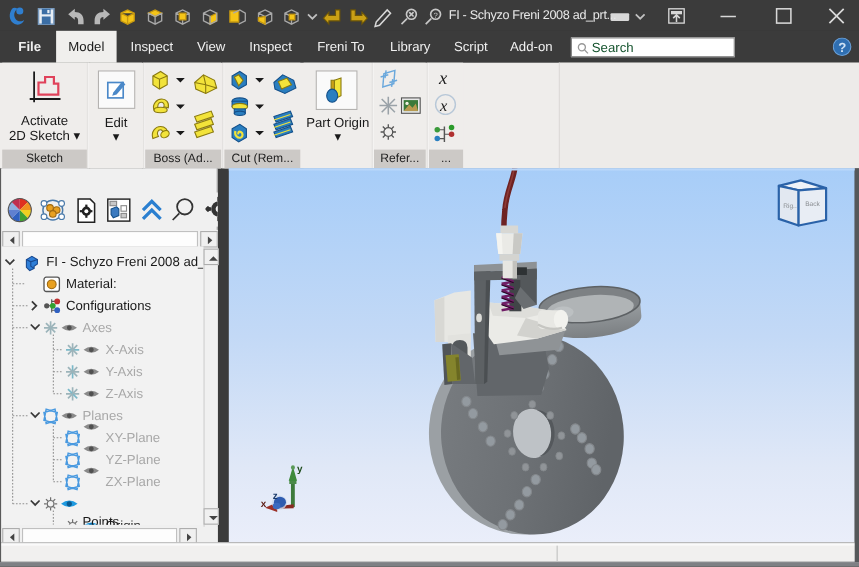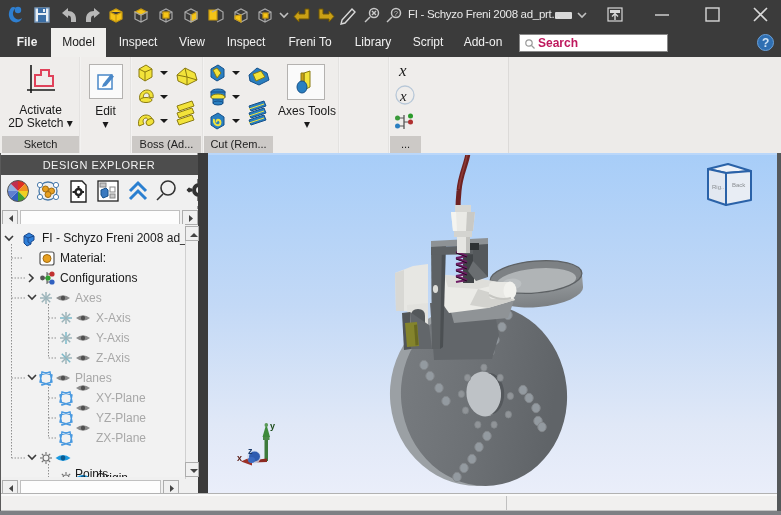--- a/index.html
+++ b/index.html
@@ -136,21 +136,21 @@
     <div class="mtab" style="left:112px;width:52px;">Inspect</div>
     <div class="mtab" style="left:170px;width:44px;">View</div>
     <div class="mtab" style="left:220px;width:52px;">Inspect</div>
     <div class="mtab" style="left:282px;width:56px;">Freni To</div>
     <div class="mtab" style="left:348px;width:50px;">Library</div>
     <div class="mtab" style="left:406px;width:44px;">Script</div>
     <div class="mtab" style="left:458px;width:50px;">Add-on</div>
     <div id="searchbox"><svg width="12" height="12" style="position:absolute;left:4px;top:3px;">
           <circle cx="5" cy="5" r="3.2" fill="none" stroke="#999" stroke-width="1.2"></circle>
           <line x1="7.5" y1="7.5" x2="10.5" y2="10.5" stroke="#999" stroke-width="1.2"></line>
-        </svg><span style="margin-left:14px;color:#be185d;font-weight:bold;">Search</span></div>
+        </svg><span style="margin-left:14px;color:#14532d;">Search</span></div>
     <svg width="18" height="18" style="position:absolute;left:757px;top:6px;">
         <circle cx="8.5" cy="8.5" r="8" fill="#2f6fb2" stroke="#6aa0d8" stroke-width="1"></circle>
         <text x="5" y="13" font-size="12" font-weight="bold" fill="#cfe2f4">?</text>
       </svg>
   </div>
 
   <div id="ribbon">
 
     <div class="rgroup" style="left:2px;width:77px;">
       <svg width="34" height="36" style="position:absolute;left:23px;top:6px;">
@@ -239,25 +239,50 @@
     </div>
 
     <div class="rgroup" style="left:276px;width:62px;">
       <div style="position:absolute;left:11px;top:7px;width:38px;height:36px;background:#fafafa;border:1px solid #b4b2b0;">
         <svg width="26" height="26" style="position:absolute;left:6px;top:5px;">
           <path d="M10 3 L16 1 L16 17 L10 20 Z" fill="#f2e33a" stroke="#8a7a10"></path>
           <path d="M7 3 L10 3 L10 20 L7 19 Z" fill="#caa015" stroke="#8a7a10"></path>
           <ellipse cx="8" cy="17" rx="5" ry="6" fill="#2a7fc0" stroke="#14508a"></ellipse>
         </svg>
       </div>
-      <div class="rtext" style="top:48px;">Axes Tools</div>
+      <div class="rtext" style="top:48px;">Part Origin</div>
       <div class="rtext" style="top:61px;">▾</div>
     </div>
     <div class="rsep" style="left:338px;"></div>
 
+    <div class="rgroup" style="left:340px;width:47px;">
+      <svg width="47" height="79" style="position:absolute;left:0;top:0;">
+        <g transform="translate(5,6)" stroke="#6aa8dc" stroke-width="1.3" fill="none">
+          <path d="M4 4 L14 1 L13 13 L3 16 Z"></path>
+            <path d="M1 7 L8 5 M9 12 L16 10 M6 1 L5 8 M12 9 L11 16"></path>
+        </g>
+        <g transform="translate(4,30)" stroke="#9aa2a8" stroke-width="1.4">
+          <line x1="9" y1="1" x2="9" y2="17"></line>
+            <line x1="1" y1="9" x2="17" y2="9"></line>
+            <line x1="3" y1="3" x2="15" y2="15"></line>
+            <line x1="15" y1="3" x2="3" y2="15"></line>
+        </g>
+        <g transform="translate(25,32)">
+          <rect x="0" y="0" width="17" height="14" fill="#e8e8e8" stroke="#555"></rect>
+          <rect x="2" y="2" width="13" height="10" fill="#3a7a3a"></rect>
+          <path d="M2 12 L7 6 L10 9 L13 5 L15 12 Z" fill="#b89a50"></path>
+          <circle cx="5" cy="5" r="1.5" fill="#f0f0e0"></circle>
+        </g>
+        <g transform="translate(5,55)" stroke="#555" fill="none" stroke-width="1.2">
+          <circle cx="8" cy="8" r="4"></circle>
+          <path d="M8 1 L8 4 M8 12 L8 15 M1 8 L4 8 M12 8 L15 8 M3 3 L5.5 5.5 M10.5 10.5 L13 13 M13 3 L10.5 5.5 M5.5 10.5 L3 13"></path>
+        </g>
+      </svg>
+      <div class="rlabel">Refer...</div>
+    </div>
     <div class="rsep" style="left:388px;"></div>
 
     <div class="rgroup" style="left:390px;width:31px;">
       <svg width="31" height="79" style="position:absolute;left:0;top:0;">
         <text x="9" y="19" font-size="17" font-style="italic" font-family="Liberation Serif,serif" fill="#1a1a1a">x</text>
         <circle cx="15" cy="38" r="9" fill="none" stroke="#b8c8d8" stroke-width="1.3"></circle>
         <text x="10" y="44" font-size="15" font-style="italic" font-family="Liberation Serif,serif" fill="#1a1a1a">x</text>
         <g transform="translate(5,56)">
           <line x1="9" y1="2" x2="9" y2="16" stroke="#555" stroke-width="1.3"></line>
           <line x1="3" y1="5" x2="9" y2="5" stroke="#555"></line>
@@ -273,21 +298,20 @@
     </div>
 
 
     <div style="position:absolute;left:508px;top:0;width:273px;height:96px;background:#edebe9;border-left:1px solid #dcdad8;"></div>
     <svg width="14" height="10" style="position:absolute;left:752px;top:138px;">
         <path d="M2 7 L7 2 L12 7" stroke="#666" stroke-width="1.5" fill="none"></path>
       </svg>
   </div>
 
   <div id="explorer">
-    <div id="exphead">DESIGN EXPLORER</div>
     <div id="exptools">
       <svg width="198" height="31" style="position:absolute;left:0;top:0;">
 
         <g transform="translate(18,16)">
           <path d="M0 0 L0 -10.5 A10.5 10.5 0 0 1 7.4 -7.4 Z" fill="#e03020"></path>
           <path d="M0 0 L7.4 -7.4 A10.5 10.5 0 0 1 10.5 0 Z" fill="#f09020"></path>
           <path d="M0 0 L10.5 0 A10.5 10.5 0 0 1 7.4 7.4 Z" fill="#f0d020"></path>
           <path d="M0 0 L7.4 7.4 A10.5 10.5 0 0 1 0 10.5 Z" fill="#40a030"></path>
           <path d="M0 0 L0 10.5 A10.5 10.5 0 0 1 -7.4 7.4 Z" fill="#3060c0"></path>
           <path d="M0 0 L-7.4 7.4 A10.5 10.5 0 0 1 -10.5 0 Z" fill="#6080d0"></path>

